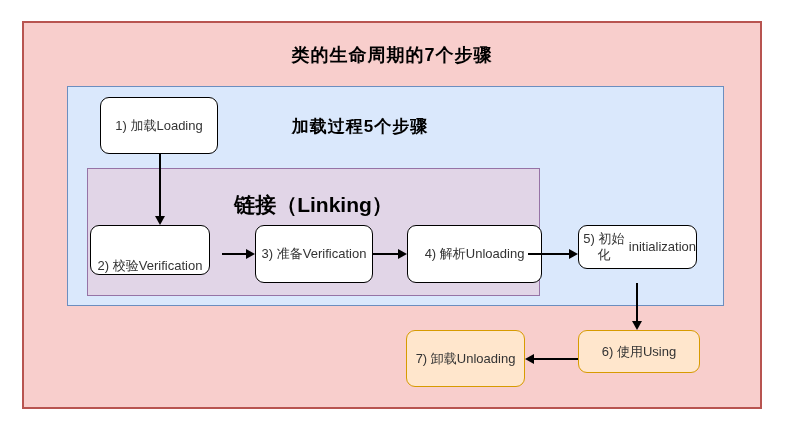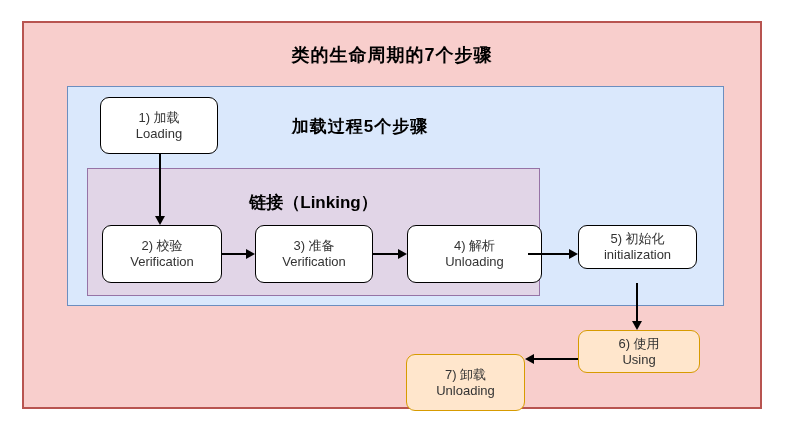--- a/index.html
+++ b/index.html
@@ -53,49 +53,49 @@
     left: 87px; top: 168px;
     width: 453px; height: 128px;
     background: #e1d5e7;
     border: 1px solid #9673a6;
   }
   .purple-title {
     position: absolute;
     left: 87px; top: 191px;
     width: 453px;
     text-align: center;
-    font-size: 17px;
+    font-size: 21px;
     font-weight: bold;
   }
   
   .step {
     position: absolute;
     display: flex;
-    flex-direction: column;
+    flex-direction: row;
     align-items: center;
     justify-content: center;
     background: #ffffff;
     border: 1.5px solid #000000;
     border-radius: 9px;
     font-size: 13px;
     line-height: 16px;
     color: #333333;
     text-align: center;
   }
   .step.orange {
     background: #ffe6cc;
     border-color: #d79b00;
   }
   #step-loading        { left: 100px; top:  97px; width: 118px; height: 57px; }
-  #step-verification   { left: 102px; top: 225px; width: 120px; height: 58px; }
+  #step-verification   { left: 90px; top: 225px; width: 120px; height: 50px; align-items: flex-end; }
   #step-preparation    { left: 255px; top: 225px; width: 118px; height: 58px; }
   #step-resolution     { left: 407px; top: 225px; width: 135px; height: 58px; }
   #step-initialization { left: 578px; top: 225px; width: 119px; height: 44px; }
   #step-using          { left: 578px; top: 330px; width: 122px; height: 43px; }
-  #step-unloading      { left: 406px; top: 330px; width: 119px; height: 57px; margin-top: 24px; }
+  #step-unloading      { left: 406px; top: 330px; width: 119px; height: 57px; }
   
   .shaft-v { position: absolute; width: 2px;  background: #000; }
   .shaft-h { position: absolute; height: 2px; background: #000; }
   .head { position: absolute; width: 0; height: 0; }
   .head.down  { border-left: 5px solid transparent; border-right: 5px solid transparent; border-top: 9px solid #000; }
   .head.right { border-top: 5px solid transparent; border-bottom: 5px solid transparent; border-left: 9px solid #000; }
   .head.left  { border-top: 5px solid transparent; border-bottom: 5px solid transparent; border-right: 9px solid #000; }
 </style>
 </head>
 <body>

